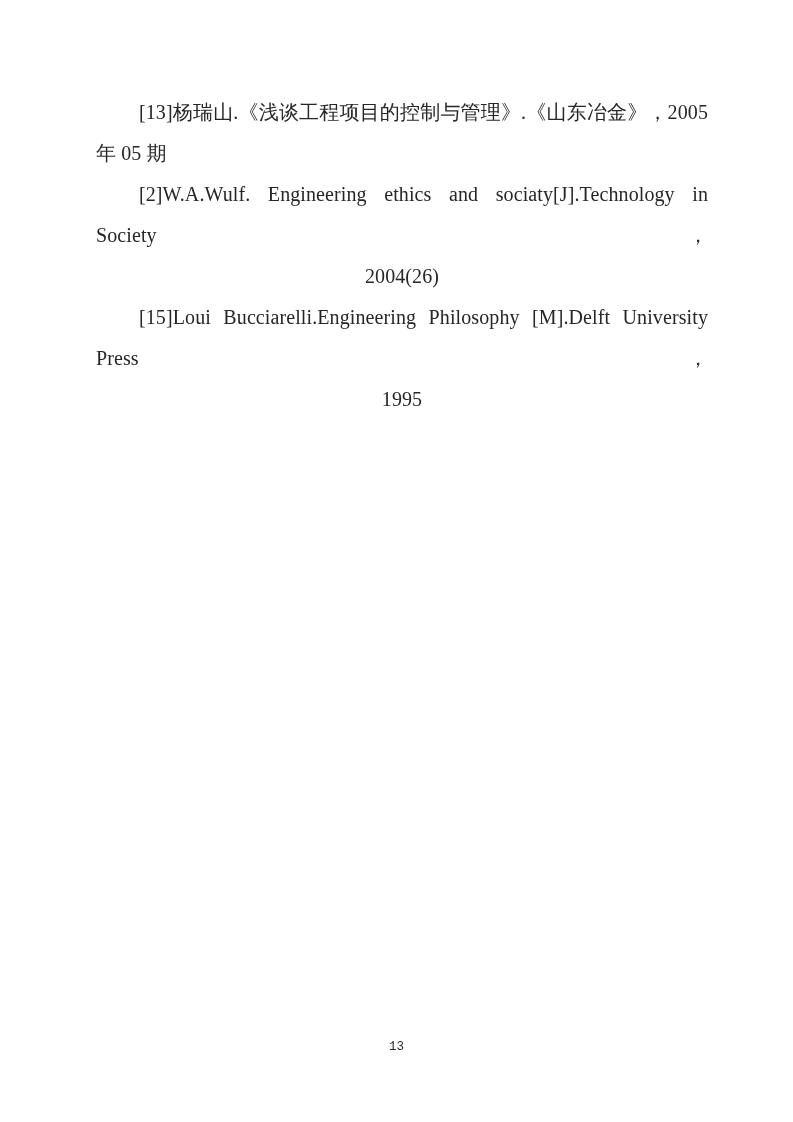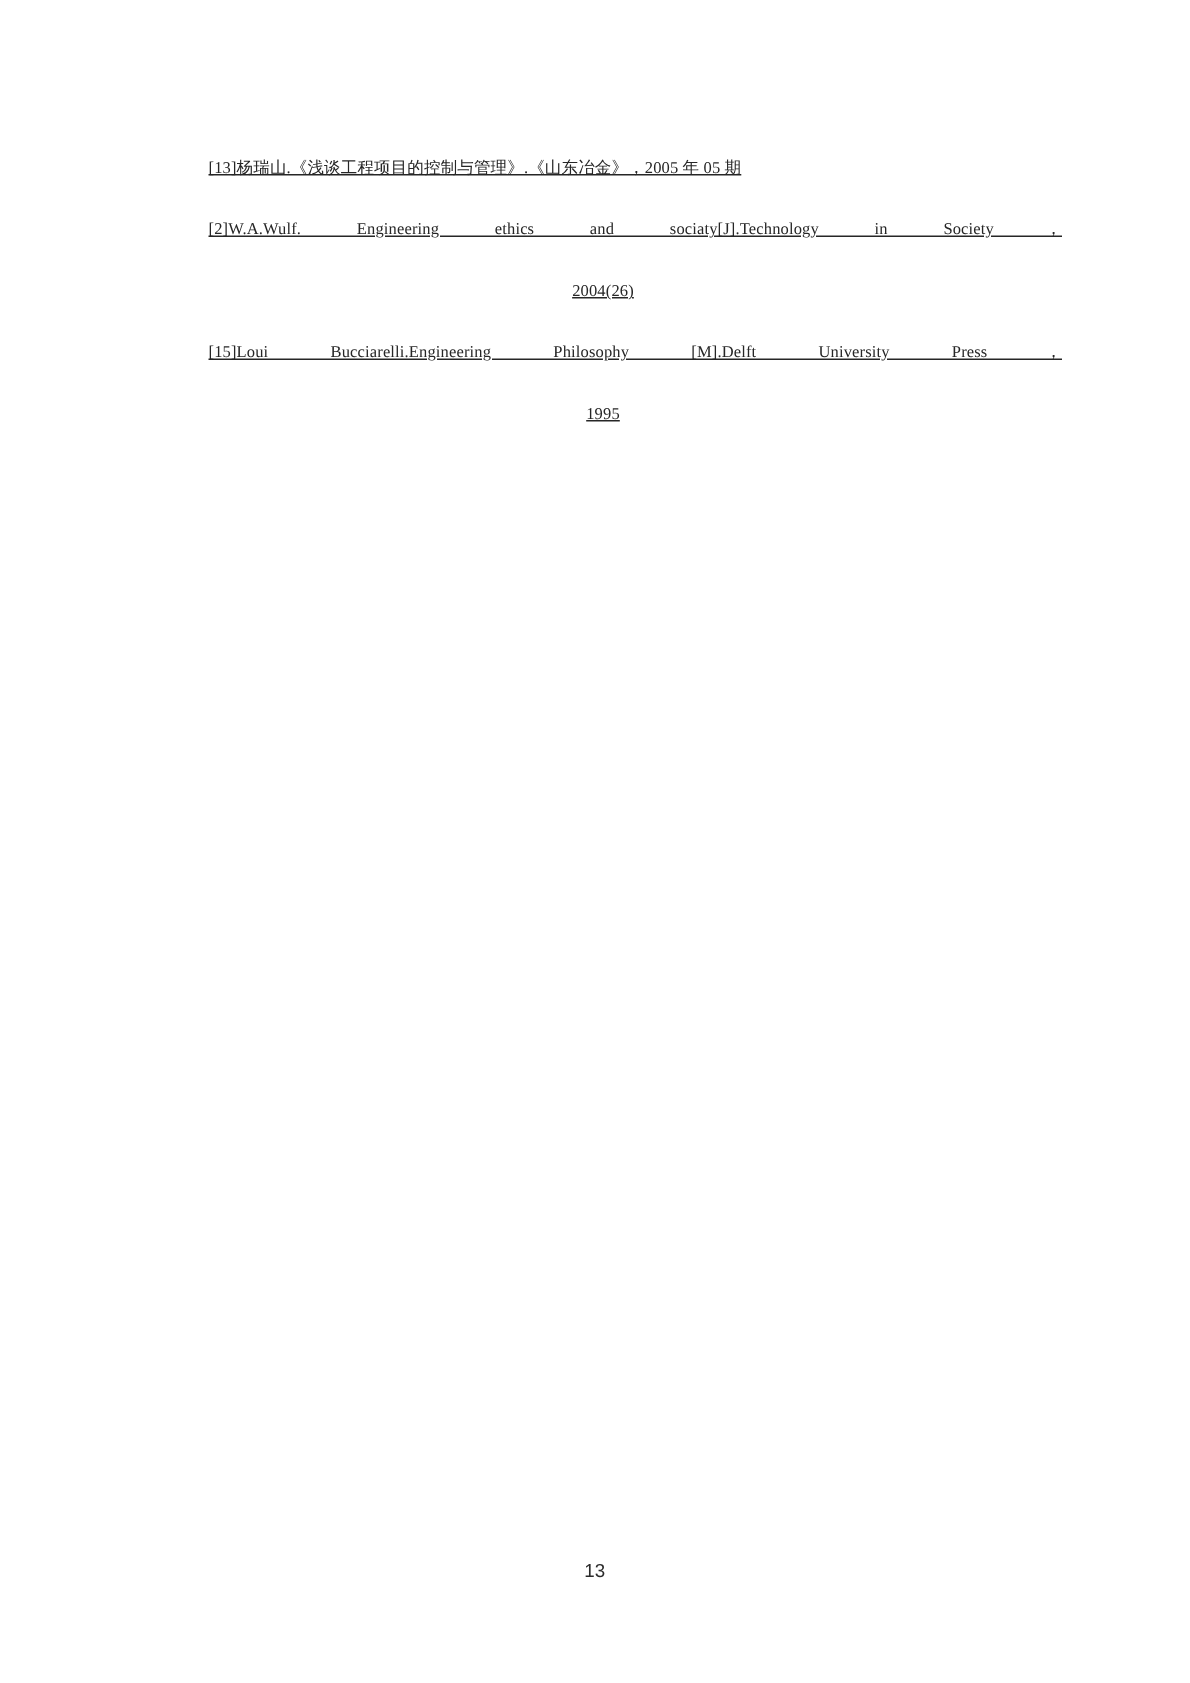--- a/index.html
+++ b/index.html
@@ -22,30 +22,29 @@
 
   
   .doc-body {
     position: absolute;
     left: 96px;
     top: 92px;
     width: 612px;
   }
 
   .ref-entry {
-    font-size: 11px;
+    font-size: 20px;
     line-height: 41px;
     text-align: justify;
     text-justify: inter-word;
     text-indent: 43px;
     margin: 0;
     word-spacing: 0;
     letter-spacing: 0.1px;
     hyphens: none;
-    text-decoration: underline;
   }
 
   
   .ref-entry .justified-line {
     display: block;
     text-align: justify;
     text-align-last: justify;
     text-indent: 43px;
   }
 
@@ -63,21 +62,21 @@
     font-family: "Liberation Serif", "DejaVu Serif", serif;
   }
 
   
   .page-number {
     position: absolute;
     left: 0;
     right: 0;
     top: 1040px;
     text-align: center;
-    font-family: Liberation Sans, sans-serif;
+    font-family: Liberation Mono, monospace;
     font-size: 12.5px;
     color: #2b2b2b;
   }
 </style>
 </head>
 <body>
 
 <div class="page">
 
   <div class="doc-body">

